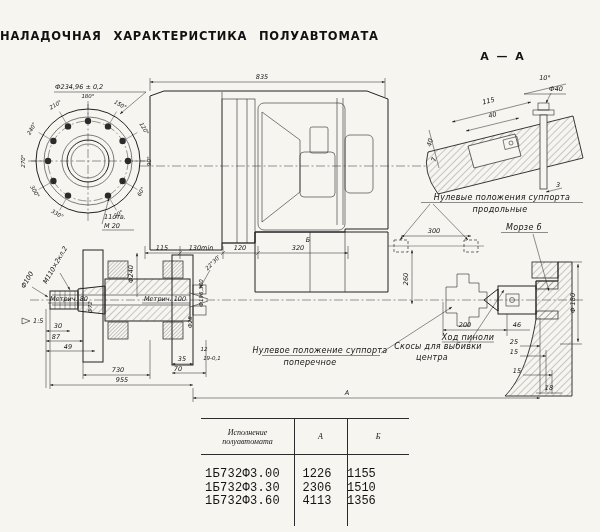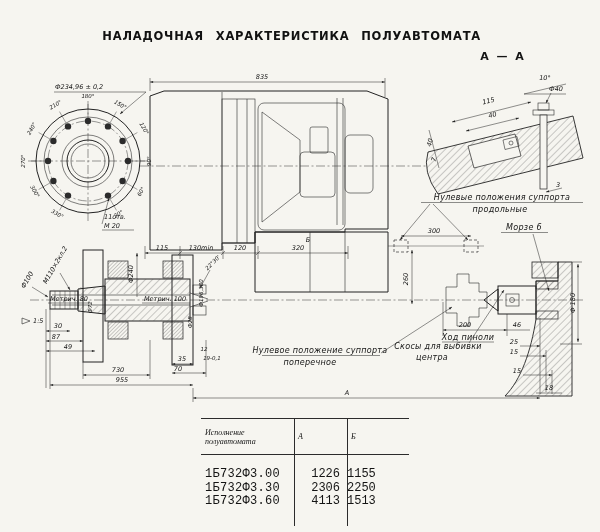--- a/index.html
+++ b/index.html
@@ -1,43 +1,43 @@
 <!DOCTYPE html>
 <html><head>
 <meta charset="utf-8">
 <style>
   html,body{margin:0;padding:0;}
   body{width:600px;height:532px;background:#f6f5f0;position:relative;overflow:hidden;
        font-family:"DejaVu Sans",sans-serif;color:#141414;}
-  .page-title{position:absolute;top:29px;left:0;width:481px;text-align:right;
+  .page-title{position:absolute;top:29px;left:0;width:481px;text-align:left;
        font:bold 11.5px "DejaVu Sans",sans-serif;letter-spacing:.8px;word-spacing:7px;color:#111;}
   svg{position:absolute;left:0;top:0;}
   .s1{fill:none;stroke:#222;stroke-width:1;}
   .s06{fill:none;stroke:#2a2a2a;stroke-width:.6;}
   .s04{fill:none;stroke:#333;stroke-width:.45;}
   .cl{fill:none;stroke:#333;stroke-width:.5;stroke-dasharray:9 2.5 2 2.5;}
   .dash{fill:none;stroke:#333;stroke-width:.7;stroke-dasharray:3 2;}
   .dim{stroke:#222;stroke-width:.5;fill:none;}
   text{fill:#141414;}
   text.d{font:italic 6.5px "DejaVu Sans",sans-serif;}
   text.d5{font:italic 5.5px "DejaVu Sans",sans-serif;}
   text.lbl{font:italic 8px "DejaVu Sans",sans-serif;letter-spacing:.3px;}
   text.big{font:bold 11px "DejaVu Sans",sans-serif;letter-spacing:2px;}
   
   .tbl{position:absolute;left:201px;top:418px;width:208px;height:107px;
        border-top:1.8px solid #2b2b2b;font-family:"Liberation Serif",serif;}
   .vline{position:absolute;top:0;bottom:0;width:1.1px;background:#2b2b2b;}
   .v1{left:93px;} .v2{left:146px;}
   .tbl-head{display:grid;grid-template-columns:93px 53px 62px;align-items:center;
        height:35px;border-bottom:1.4px solid #2b2b2b;}
-  .tbl-head .c{text-align:left;font:italic 8px "Liberation Serif",serif;line-height:9px;padding:0 4px;}
+  .tbl-head .c{text-align:center;font:italic 8px "Liberation Serif",serif;line-height:9px;padding:0 4px;}
   .tbl-body{padding-top:13px;}
   .row{display:grid;grid-template-columns:93px 53px 62px;line-height:13.5px;font-size:12px;font-family:Liberation Mono, monospace;}
   .row .cm{padding-left:4px;letter-spacing:.3px;}
-  .row .ca{text-align:right;padding-right:7px;}
+  .row .ca{text-align:center;padding-right:7px;}
   .row .cb{text-align:left;padding-right:25px;}
 </style>
 </head>
 <body>
 
 <div class="page-title">НАЛАДОЧНАЯ  ХАРАКТЕРИСТИКА  ПОЛУАВТОМАТА</div>
 
 <svg width="600" height="532" viewBox="0 0 600 532">
   <defs>
     <pattern id="h1" patternUnits="userSpaceOnUse" width="5" height="5" patternTransform="rotate(45)">
@@ -328,21 +328,21 @@
   </div>
   <div class="tbl-body">
     <div class="row">
       <div class="cm">1Б732Ф3.00</div>
       <div class="ca">1226</div>
       <div class="cb">1155</div>
     </div>
     <div class="row">
       <div class="cm">1Б732Ф3.30</div>
       <div class="ca">2306</div>
-      <div class="cb">2250</div>
+      <div class="cb">1510</div>
     </div>
     <div class="row">
       <div class="cm">1Б732Ф3.60</div>
       <div class="ca">4113</div>
-      <div class="cb">1513</div>
+      <div class="cb">1356</div>
     </div>
   </div>
 </div>
 
 </body></html>

